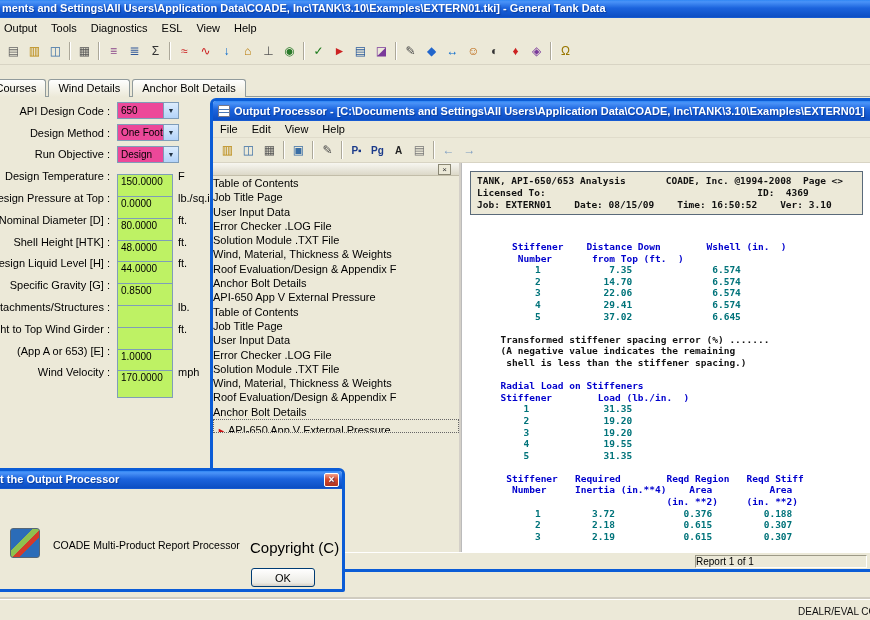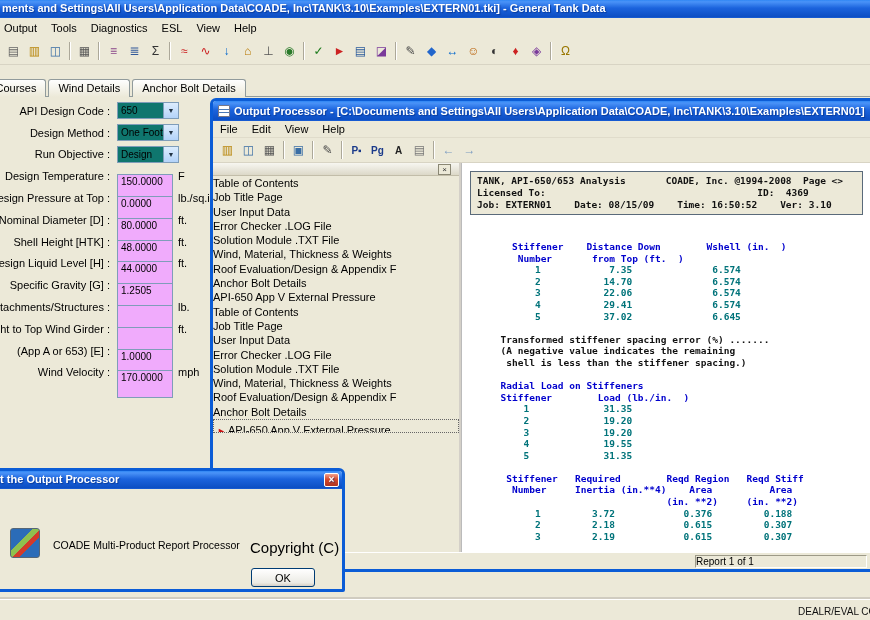--- a/index.html
+++ b/index.html
@@ -27,22 +27,22 @@
   .tb-btn { width:21px; height:20px; display:flex; align-items:center; justify-content:center; font-size:12px; border:1px solid transparent; border-radius:2px; }
   .tb-sep { width:2px; height:18px; border-left:1px solid #aca899; border-right:1px solid #fff; margin:0 3px; }
   .tb-text { font-weight:bold; font-size:10px; }
   #tabline { position:absolute; left:0; top:96px; width:870px; border-top:1px solid #919b9c; }
   #tabs { position:absolute; left:-42px; top:78px; height:19px; display:flex; align-items:flex-end; }
   .tab { display:inline-block; padding:2px 9px 3px; font-size:11px; border:1px solid #919b9c; border-bottom:none; border-radius:3px 3px 0 0; background:linear-gradient(#fefefe,#ece9d8); margin-right:2px; white-space:nowrap; }
   
   #form { position:absolute; left:-190px; top:100px; width:430px; }
   .form-row { height:21.8px; display:flex; align-items:center; }
   .flabel { width:303px; text-align:right; padding-right:3px; white-space:nowrap; font-size:11px; }
-  .tfield { display:inline-block; width:56px; height:28px; margin-left:4px; border:1px solid #7f9db9; background:#f0abfc; font-size:10px; line-height:14px; padding:0 3px; overflow:hidden; white-space:nowrap;margin-top:24px; }
-  .combo { display:inline-flex; width:62px; height:17px; margin-left:4px; border:1px solid #7f9db9; background:#0f766e; }
+  .tfield { display:inline-block; width:56px; height:28px; margin-left:4px; border:1px solid #7f9db9; background:#bef264; font-size:10px; line-height:14px; padding:0 3px; overflow:hidden; white-space:nowrap;margin-top:24px; }
+  .combo { display:inline-flex; width:62px; height:17px; margin-left:4px; border:1px solid #7f9db9; background:#ec4899; }
   .combo-val { flex:1; font-size:10px; line-height:15px; padding:0 3px; overflow:hidden; white-space:nowrap; }
   .combo-arrow { width:15px; display:flex; align-items:center; justify-content:center; font-size:7px; color:#234; background:linear-gradient(#dcecfd,#b3d3f9); border-left:1px solid #7f9db9; }
   .funit { margin-left:5px; font-size:11px; white-space:nowrap; }
   
   #main-status { position:absolute; left:0; bottom:0; width:870px; height:21px; background:#ece9d8; border-top:1px solid #fff; box-shadow:0 -2px 0 #d0ccc0; }
   #main-status-text { position:absolute; left:798px; top:6px; font-size:10px; color:#111; white-space:nowrap; }
   
   #output-window { position:absolute; left:210px; top:98px; width:760px; height:474px; z-index:10;
     border:3px solid #0b5cd6; border-radius:6px 6px 2px 2px; background:#ece9d8; display:flex; flex-direction:column; overflow:hidden; }
   #op-titlebar { height:20px; display:flex; align-items:center; gap:4px; padding-left:5px; }
@@ -177,21 +177,21 @@
       <span class="tfield">48.0000</span>
       <span class="funit">ft.</span>
     </div>
     <div class="form-row">
       <span class="flabel">Design Liquid Level [H] :</span>
       <span class="tfield">44.0000</span>
       <span class="funit">ft.</span>
     </div>
     <div class="form-row">
       <span class="flabel">Specific Gravity [G] :</span>
-      <span class="tfield">1.2505</span>
+      <span class="tfield">0.8500</span>
     </div>
     <div class="form-row">
       <span class="flabel">Attachments/Structures :</span>
       <span class="tfield"></span>
       <span class="funit">lb.</span>
     </div>
     <div class="form-row">
       <span class="flabel">Height to Top Wind Girder :</span>
       <span class="tfield"></span>
       <span class="funit">ft.</span>

